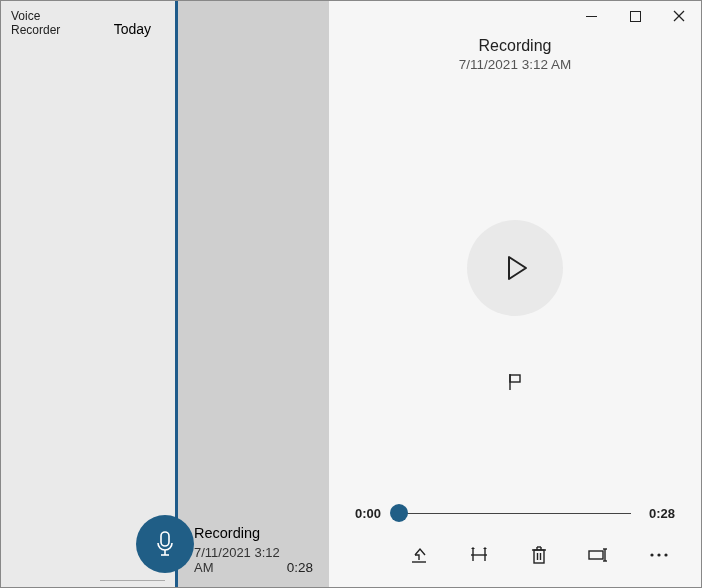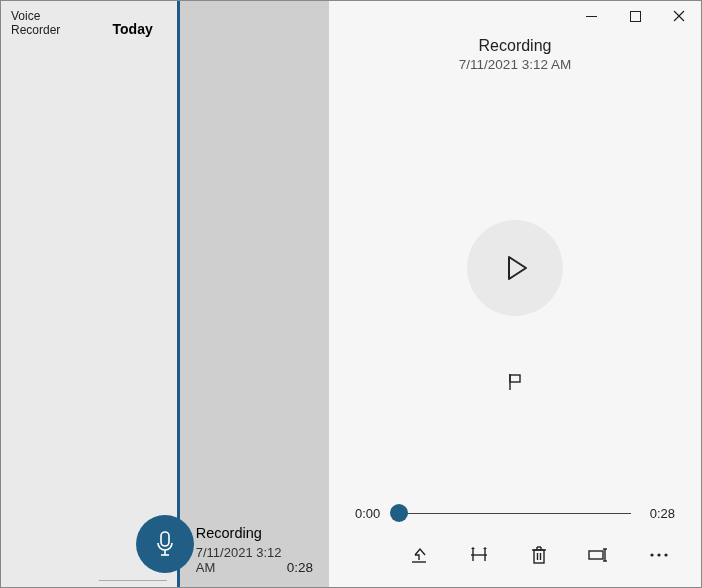--- a/index.html
+++ b/index.html
@@ -10,21 +10,21 @@
   }
   
   .left-panel {
     width: 328px; background: #eaeaea; display: flex; flex-direction: row;
     position: relative;
   }
   .app-title {
     font-size: 12px; padding: 8px 10px 6px 10px; color: #222;
   }
   .section-header {
-    font-size: 14px; font-weight: 700; padding: 20px 14px 6px 14px;
+    font-size: 14px; font-weight: 400; padding: 20px 14px 6px 14px;
     border-bottom: 1px solid #aaa; margin: 0 10px 6px 6px;
   }
   .recording-item {
     background: #cfcfcf; padding: 12px 16px 12px 16px; position: relative;
     border-left: 3px solid #1e5b8a;
     display: flex; justify-content: space-between; align-items: flex-end;
     cursor: default;
   }
   .recording-item .rec-main { display: flex; flex-direction: column; }
   .recording-item .rec-name { font-size: 14.5px; margin-bottom: 4px; }
@@ -61,21 +61,21 @@
   .play-button {
     width: 96px; height: 96px; border-radius: 50%; background: #e9e9e9;
     display: flex; align-items: center; justify-content: center; cursor: pointer;
     margin-top: 40px;
   }
   .flag-button {
     margin-top: 52px; cursor: pointer; width: 28px; height: 28px;
     display:flex; align-items:center; justify-content:center;
   }
   .seek-row {
-    display: flex; align-items: center; padding: 0 26px 18px 26px; gap: 10px;
+    display: flex; align-items: center; padding: 0 26px 18px 26px; gap: 10px; font-weight: bold;
   }
   .time-label { font-size: 13px; color: #222; width: 34px; }
   .time-label.right { text-align: right; }
   .seek-track {
     flex: 1; height: 20px; position: relative; cursor: pointer;
   }
   .seek-line {
     position: absolute; left: 0; right: 0; top: 50%; height: 1px; background: #444;
   }
   .seek-thumb {

